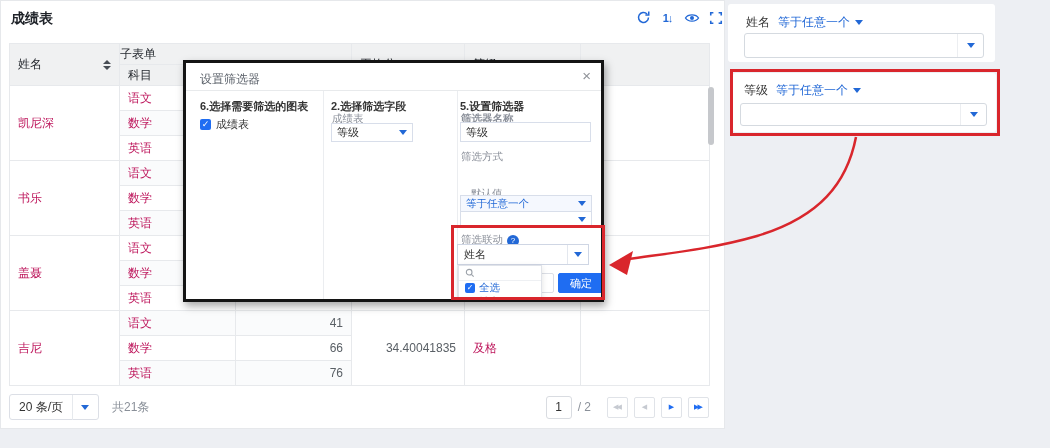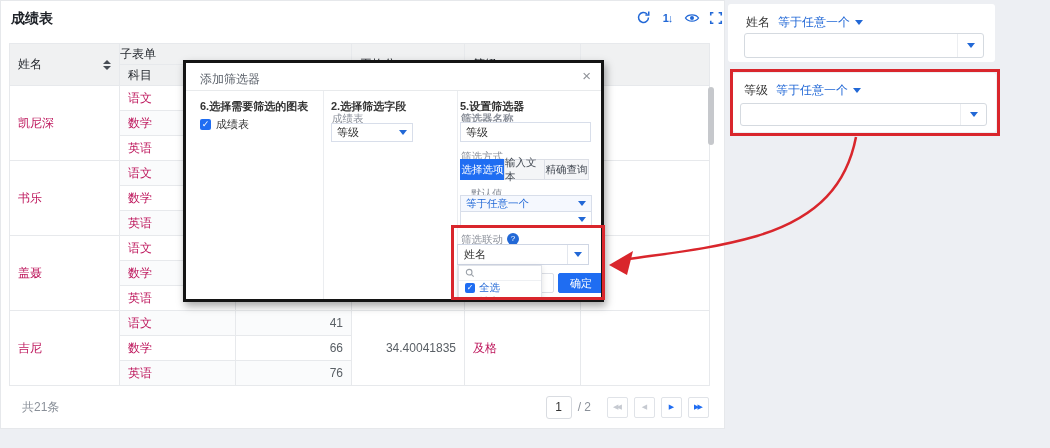--- a/index.html
+++ b/index.html
@@ -71,21 +71,21 @@
   .chk { width:11px; height:11px; background:#1f6df2; border-radius:2px; color:#fff; font-size:9px; font-weight:bold;
     line-height:11px; text-align:center; flex:0 0 auto; }
   .m-select, .m-input { position:absolute; border:1px solid #d8deea; background:#fff; display:flex; align-items:center;
     font-size:11px; color:#333; padding:0 5px; }
   .m-select .caret { margin-left:auto; }
   .seg-tabs { position:absolute; display:flex; height:21px; }
   .seg { border:1px solid #dcdfe6; background:#f4f5f7; color:#404750; font-size:10.5px; display:flex; align-items:center; justify-content:center; cursor:pointer; }
   .seg + .seg { margin-left:-1px; }
   .seg.active { background:#1f6df2; border-color:#1f6df2; color:#fff; }
   .dd-blue { color:#2268d6; background:#f5f8fe; }
-  .link-row { position:absolute; display:flex; align-items:flex-start; gap:4px; }
+  .link-row { position:absolute; display:flex; align-items:flex-end; gap:4px; }
   .help-dot { width:12px; height:12px; border-radius:50%; background:#2268d6; color:#fff; font-size:8px; line-height:12px; text-align:center; }
   .combo { position:absolute; border:1px solid #cfd6e4; background:#fff; display:flex; align-items:stretch; font-size:11px; color:#333; }
   .combo .txt { display:flex; align-items:center; padding-left:6px; }
   .combo .arrow-zone { margin-left:auto; width:21px; display:flex; align-items:center; justify-content:center; border-left:1px solid #e3e7ee; }
   .m-btn { position:absolute; height:20px; width:46px; border-radius:2px; font-size:11px; display:flex; align-items:center; justify-content:center; cursor:pointer; }
   .btn-plain { background:#fff; border:1px solid #dcdfe6; color:#333; }
   .btn-primary { background:#1f6df2; border:1px solid #1f6df2; color:#fff; }
   .opt-panel { position:absolute; left:272px; top:202px; width:84px; background:#fff; border:1px solid #e0e3e9;
     box-shadow:0 2px 6px rgba(0,0,0,.12); z-index:5; }
   .opt-search { height:15px; display:flex; align-items:center; padding-left:6px; border-bottom:1px solid #eef0f3; }
@@ -240,20 +240,25 @@
         <tr>
             <td class="subj">英语</td>
             <td class="score">76</td>
           </tr>
       </tbody>
     </table>
 
     <div class="vscroll"></div>
 
     <div class="pager">
+      <div class="size-select">
+        <span>20 条/页</span>
+        <span class="sep"></span>
+        <span class="caret"></span>
+      </div>
       <span class="total">共21条</span>
       <div class="pager-right">
         <div class="page-box">
             <span>1</span>
           </div>
         <span class="pages">/ 2</span>
         <button class="pbtn dbl off">
             <span>◀◀</span>
           </button>
         <button class="pbtn off">
@@ -295,21 +300,21 @@
     </div>
     <div class="f-select" style="left:7px; top:30px; width:247px; height:23px;">
       <span></span>
       <span class="arrow-zone">
           <span class="caret"></span>
         </span>
     </div>
   </div>
 
   <div class="modal">
-    <span class="m-title">添加筛选器</span>
+    <span class="m-title">设置筛选器</span>
     <span class="m-close">×</span>
     <div class="m-divider"></div>
     <div class="m-vdiv" style="left:137px;"></div>
     <div class="m-vdiv" style="left:271px;"></div>
 
     <span class="m-step" style="left:14px; top:36px;">6.选择需要筛选的图表</span>
     <div class="chk-row" style="left:14px; top:54px;">
       <span class="chk">✓</span>
       <span>成绩表</span>
     </div>
@@ -320,25 +325,20 @@
       <span>等级</span>
       <span class="caret"></span>
     </div>
 
     <span class="m-step" style="left:274px; top:36px;">5.设置筛选器</span>
     <span class="m-sub" style="left:275px; top:49px;font-weight:bold;">筛选器名称</span>
     <div class="m-input" style="left:274px; top:59px; width:131px; height:20px;">
       <span>等级</span>
     </div>
     <span class="m-sub" style="left:275px; top:87px;">筛选方式</span>
-    <div class="seg-tabs" style="left:274px; top:96px;">
-      <span class="seg active" style="width:45px;">选择选项</span>
-      <span class="seg" style="width:41px;">输入文本</span>
-      <span class="seg" style="width:45px;">精确查询</span>
-    </div>
     <span class="m-sub" style="left:285px; top:124px;">默认值</span>
     <div class="m-select dd-blue" style="left:274px; top:132px; width:132px; height:17px; font-size:10.5px;">
       <span>等于任意一个</span>
       <span class="caret"></span>
     </div>
     <div class="m-select" style="left:274px; top:148px; width:132px; height:17px;">
       <span></span>
       <span class="caret"></span>
     </div>
     <div class="link-row" style="left:275px; top:170px;">

